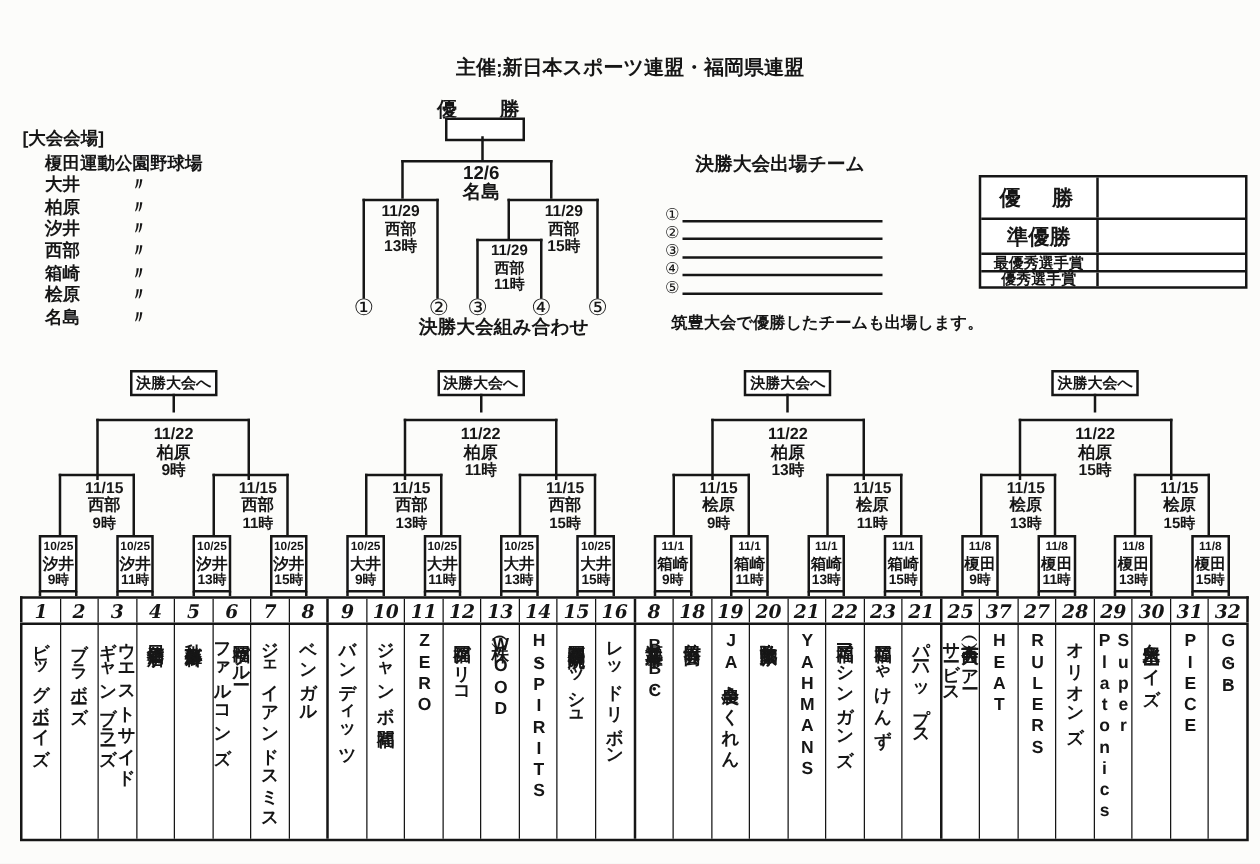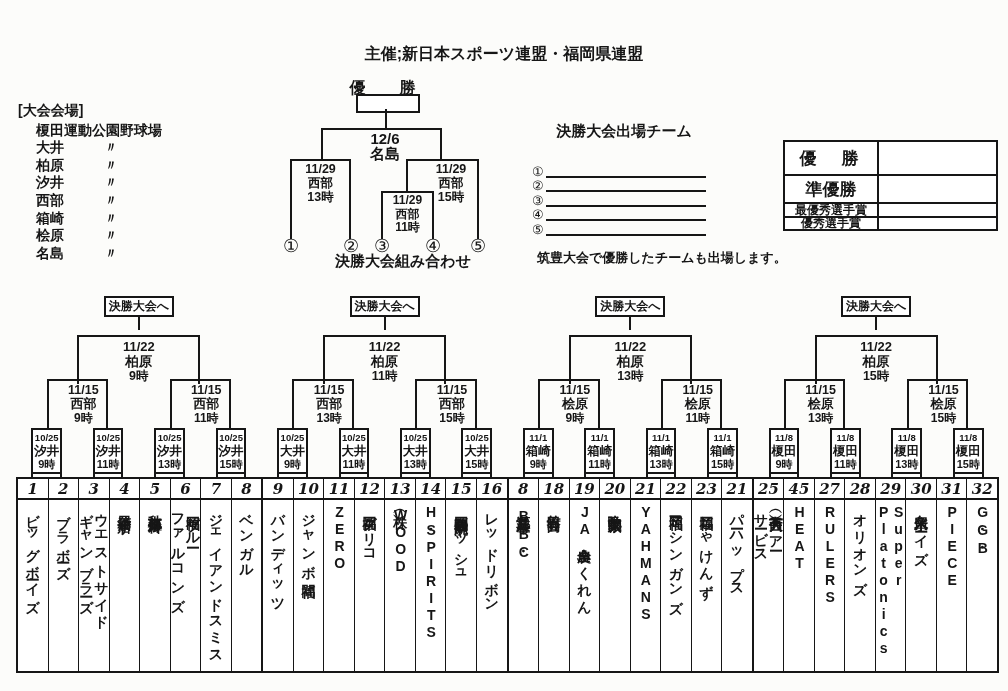--- a/index.html
+++ b/index.html
@@ -544,21 +544,21 @@
           <div class="num-cell">19</div>
           <div class="num-cell">20</div>
           <div class="num-cell">21</div>
           <div class="num-cell">22</div>
           <div class="num-cell">23</div>
           <div class="num-cell">21</div>
         </div>
         <div class="num-group">
 
         <div class="num-cell">25</div>
-          <div class="num-cell">45</div>
+          <div class="num-cell">37</div>
           <div class="num-cell">27</div>
           <div class="num-cell">28</div>
           <div class="num-cell">29</div>
           <div class="num-cell">30</div>
           <div class="num-cell">31</div>
           <div class="num-cell">32</div>
         </div>
       </div>
     <div class="team-row">
 

